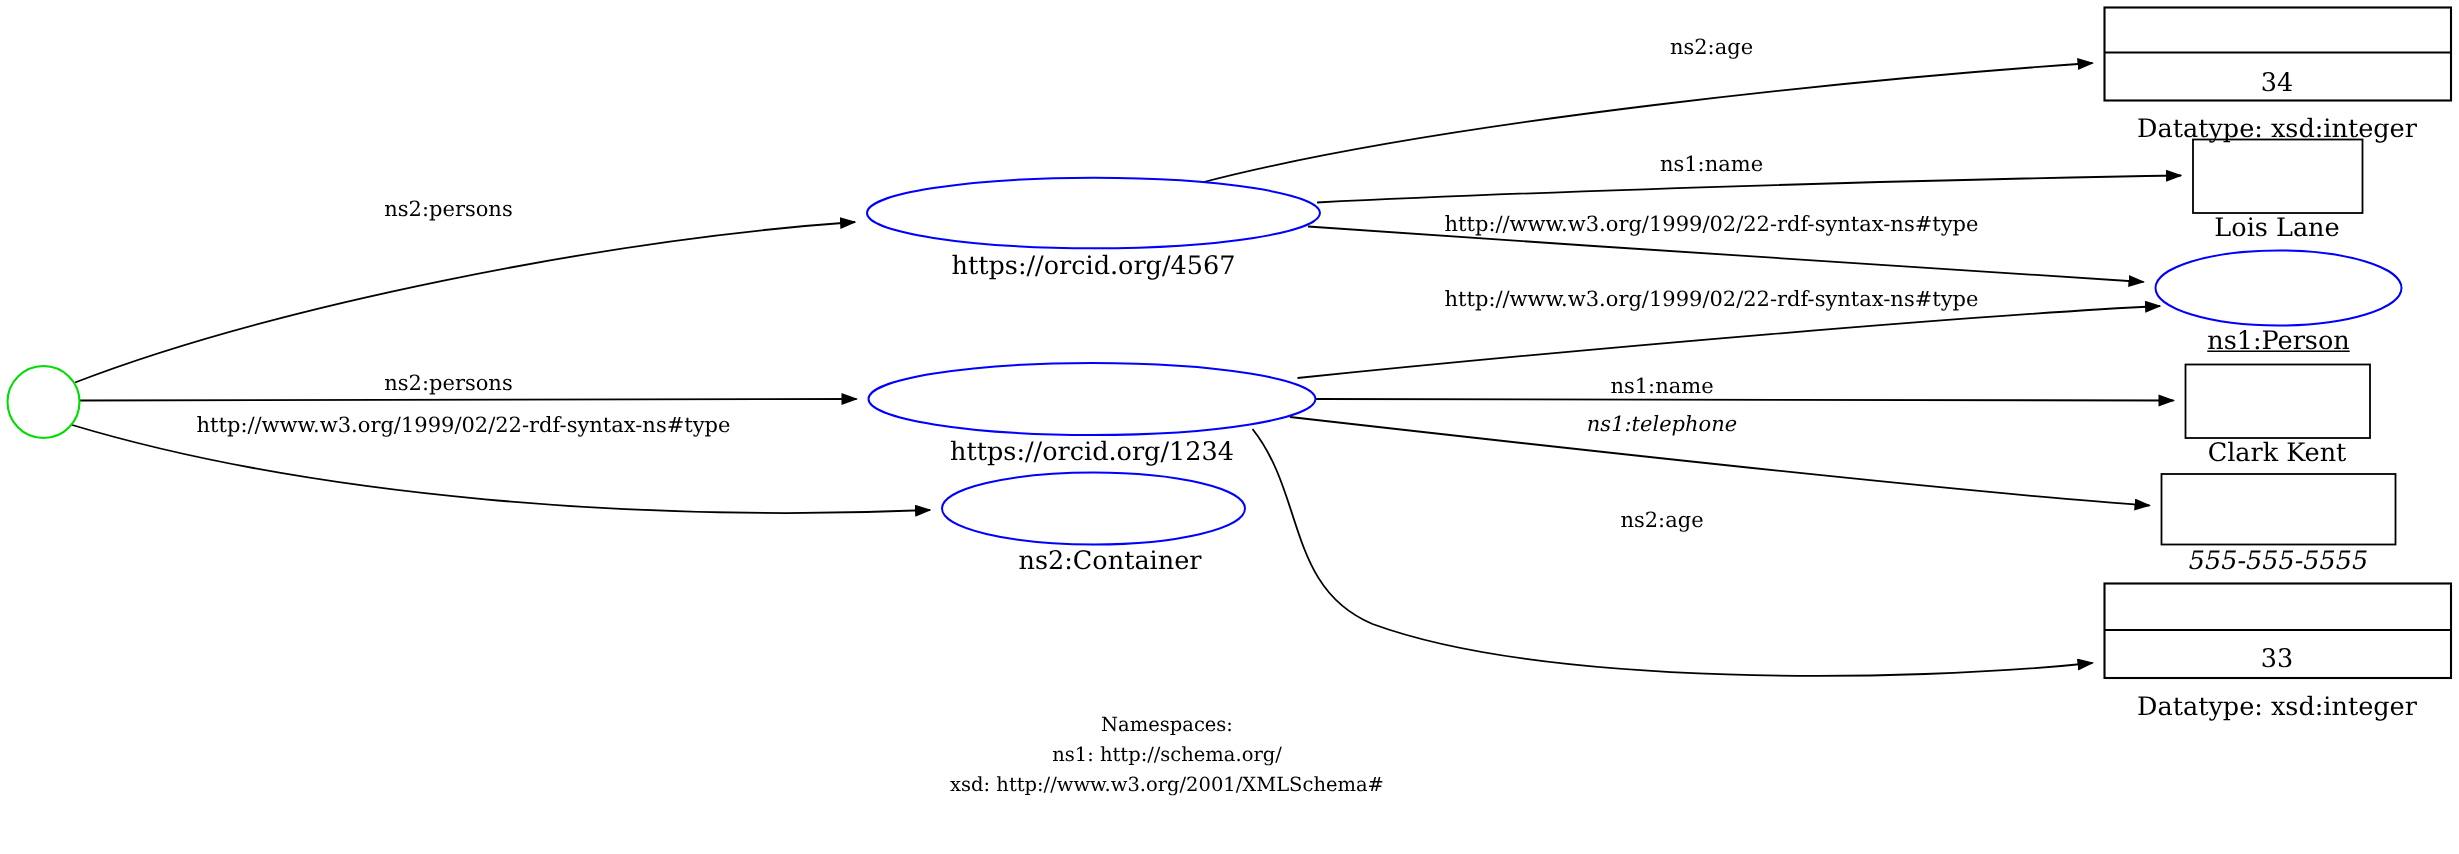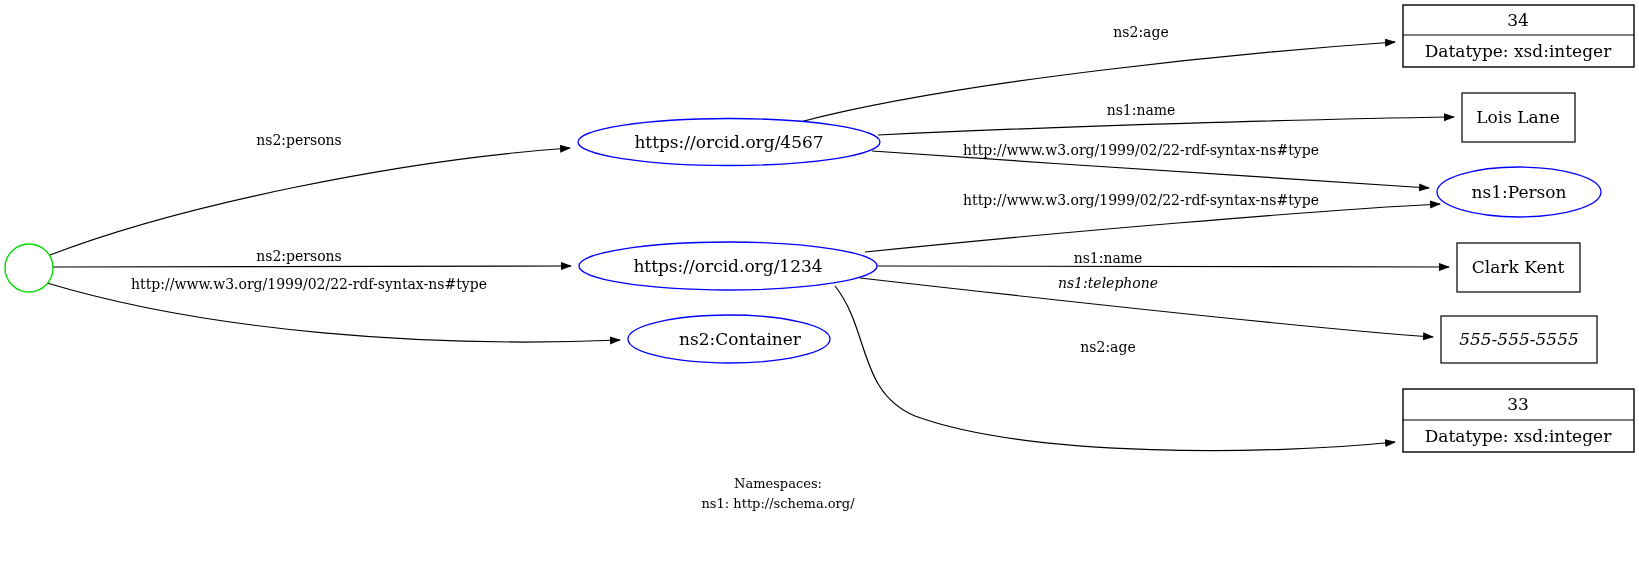--- a/index.html
+++ b/index.html
@@ -13,21 +13,21 @@
   }
   #edges{position:absolute;left:0;top:0;}
   .lbl{
     position:absolute;
     transform:translate(-50%,-50%);
     white-space:nowrap;
     font-size:14px;
     line-height:1.1;
     color:#000;
   }
-  .node-lbl{font-size:17px;}
+  .node-lbl{font-size:17px;margin-top:36px;}
   .footer{
     position:absolute;
     left:468px;top:474px;width:620px;
     text-align:center;
     font-size:13px;line-height:20px;
     white-space:nowrap;
   }
 </style>
 </head>
 <body>
@@ -67,21 +67,21 @@
 
     <rect x="1403" y="5" width="231" height="62" fill="#fff" stroke="#000" stroke-width="1.4"></rect>
     <line x1="1403" y1="35" x2="1634" y2="35" stroke="#000" stroke-width="1.2"></line>
 
     <rect x="1403" y="389" width="231" height="63" fill="#fff" stroke="#000" stroke-width="1.4"></rect>
     <line x1="1403" y1="420" x2="1634" y2="420" stroke="#000" stroke-width="1.2"></line>
   </svg>
 
   <div class="lbl node-lbl" style="left:729px;top:142px;">https://orcid.org/4567</div>
   <div class="lbl node-lbl" style="left:728px;top:266px;">https://orcid.org/1234</div>
-  <div class="lbl node-lbl" style="left:1519px;top:192px;">ns1:Person</div>
+  <div class="lbl node-lbl" style="left:1519px;top:192px;text-decoration:underline;">ns1:Person</div>
   <div class="lbl node-lbl" style="left:740px;top:339px;text-align:right;">ns2:Container</div>
   <div class="lbl node-lbl" style="left:1518px;top:117px;">Lois Lane</div>
   <div class="lbl node-lbl" style="left:1518px;top:267px;text-align:center;">Clark Kent</div>
   <div class="lbl node-lbl" style="left:1519px;top:339px;font-style:italic;">555-555-5555</div>
   <div class="lbl node-lbl" style="left:1518px;top:20px;">34</div>
   <div class="lbl node-lbl" style="left:1518px;top:51px;">Datatype: xsd:integer</div>
   <div class="lbl node-lbl" style="left:1518px;top:404px;">33</div>
   <div class="lbl node-lbl" style="left:1518px;top:436px;">Datatype: xsd:integer</div>
 
   <div class="lbl" style="left:299px;top:141px;">ns2:persons</div>
@@ -91,15 +91,16 @@
   <div class="lbl" style="left:1141px;top:111px;">ns1:name</div>
   <div class="lbl" style="left:1141px;top:151px;">http://www.w3.org/1999/02/22-rdf-syntax-ns#type</div>
   <div class="lbl" style="left:1141px;top:201px;">http://www.w3.org/1999/02/22-rdf-syntax-ns#type</div>
   <div class="lbl" style="left:1108px;top:259px;">ns1:name</div>
   <div class="lbl" style="left:1108px;top:284px;font-style:italic;">ns1:telephone</div>
   <div class="lbl" style="left:1108px;top:348px;">ns2:age</div>
 
   <div class="footer">
     <div>Namespaces:</div>
     <div>ns1: http://schema.org/</div>
+    <div>xsd: http://www.w3.org/2001/XMLSchema#</div>
   </div>
 
 </div>
 
 </body></html>

